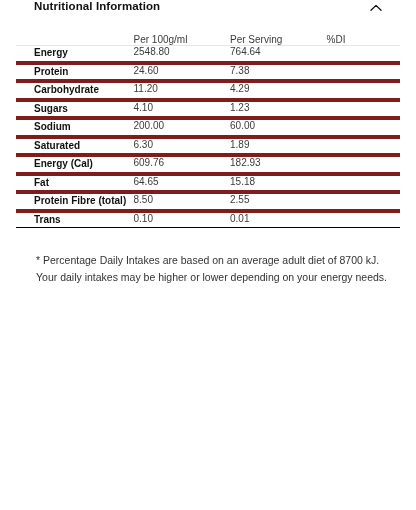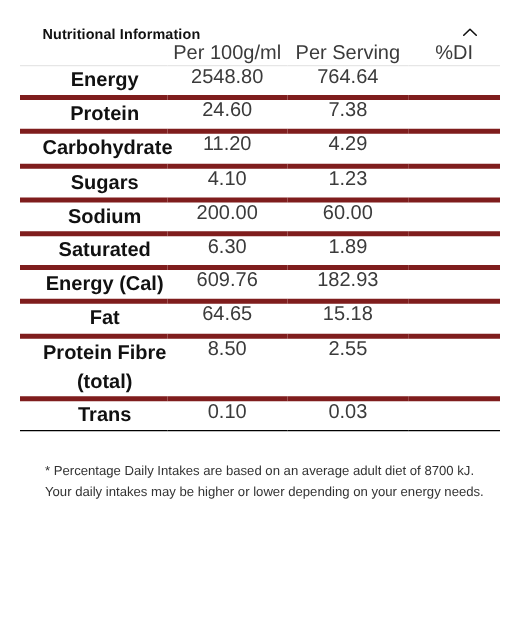--- a/index.html
+++ b/index.html
@@ -16,21 +16,21 @@
   }
   .panel {
     width: 416px;
     height: 510px;
     box-sizing: border-box;
     padding: 0 16px;
     position: relative;
   }
   .panel-header {
     display: flex;
-    align-items: flex-end;
+    align-items: flex-start;
     justify-content: space-between;
     height: 34px;
     padding: 0 16px 0 18px;
     box-sizing: border-box;
   }
   .panel-title {
     font-size: 11.5px;
     font-weight: bold;
     letter-spacing: 0.1px;
     color: #111111;
@@ -42,23 +42,23 @@
   }
   .chevron svg { display: block; }
 
   table.nutri {
     width: 384px;
     margin: 0 auto;
     border-collapse: collapse;
     table-layout: fixed;
   }
   table.nutri th, table.nutri td {
-    text-align: center;
+    text-align: left;
     vertical-align: top;
-    font-size: 16px;
+    font-size: 10px;
     font-weight: normal;
     padding: 0;
   }
   thead th {
     color: #3b3b3b;
     font-size: 11px;
     font-weight: normal;
     padding: 6px 0 12px 0;
     border-bottom: 1px solid #e6e6e6;
   }
@@ -167,21 +167,21 @@
       </tr>
       <tr>
         <td class="name">Protein Fibre (total)</td>
         <td>8.50</td>
         <td>2.55</td>
         <td></td>
       </tr>
       <tr>
         <td class="name">Trans</td>
         <td>0.10</td>
-        <td>0.03</td>
+        <td>0.01</td>
         <td></td>
       </tr>
     </tbody>
   </table>
 
   <div class="footnote">* Percentage Daily Intakes are based on an average adult diet of 8700 kJ. Your daily intakes may be higher or lower depending on your energy needs.</div>
 
 </div>
 
 </body></html>

